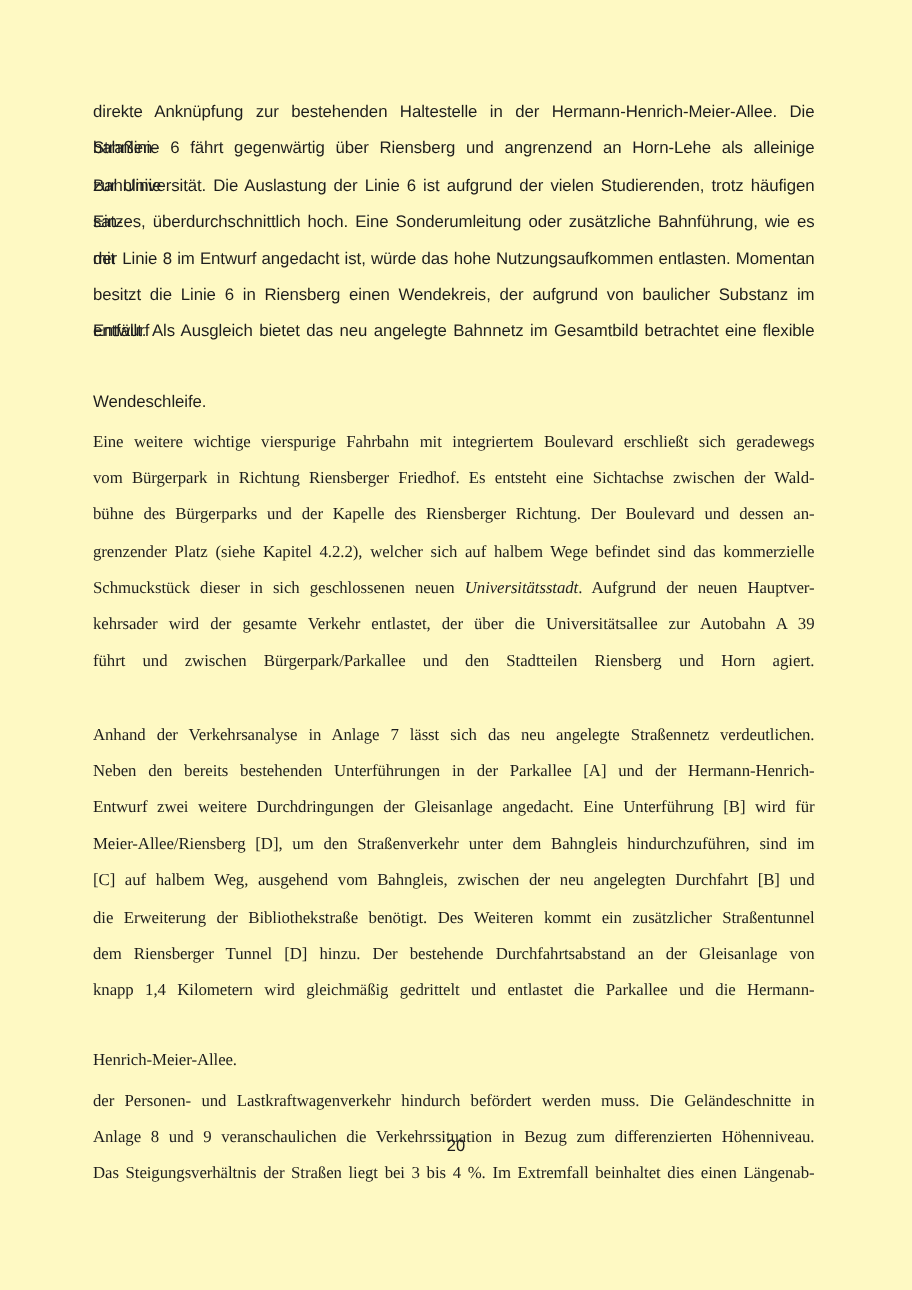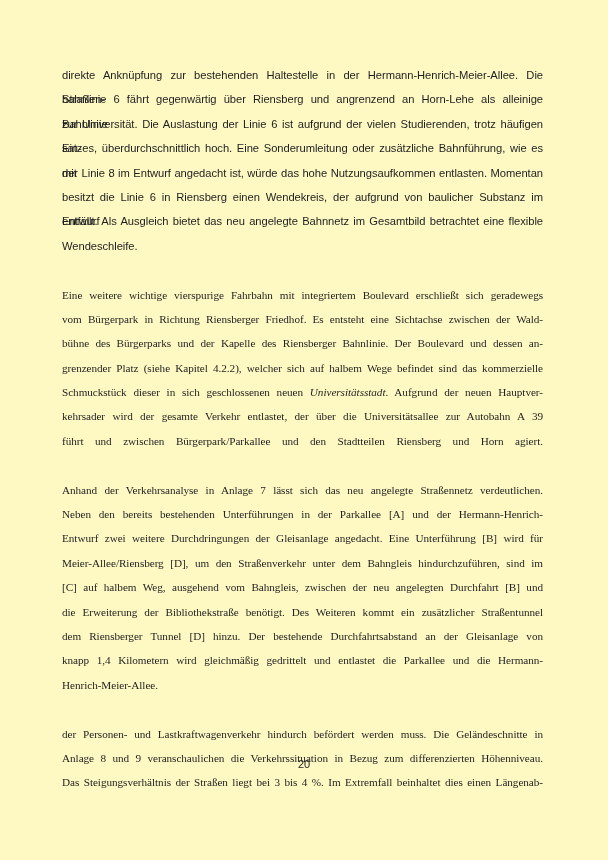--- a/index.html
+++ b/index.html
@@ -15,21 +15,21 @@
   }
   .para { margin: 0; padding: 0; }
   .para + .para { margin-top: 24.4px; font-family: Liberation Serif, serif; }
   .line {
     display: block; height: 24.4px; line-height: 24.4px;
     text-align: justify; text-align-last: justify; white-space: nowrap;
     overflow: visible;
   }
   .line.last { text-align-last: left; }
   .line .j { display: inline-block; width: 100%; text-align: justify; text-align-last: justify; white-space: normal; }
-  .line.last .j { text-align-last: left; }
+  .line.last .j { text-align-last: left; margin-top: 22px; }
   em { font-style: italic; }
   .page-number {
     position: absolute; left: 0; width: 608px; top: 758px; text-align: center;
     font-family: "Liberation Sans", sans-serif; font-size: 11px; color: #1e1e1e;
   }
 </style>
 </head>
 <body>
 
 <div class="page">
@@ -42,21 +42,21 @@
       <span class="line"><span class="j">satzes, überdurchschnittlich hoch. Eine Sonderumleitung oder zusätzliche Bahnführung, wie es mit</span></span>
       <span class="line"><span class="j">der Linie 8 im Entwurf angedacht ist, würde das hohe Nutzungsaufkommen entlasten. Momentan</span></span>
       <span class="line"><span class="j">besitzt die Linie 6 in Riensberg einen Wendekreis, der aufgrund von baulicher Substanz im Entwurf</span></span>
       <span class="line"><span class="j">entfällt. Als Ausgleich bietet das neu angelegte Bahnnetz im Gesamtbild betrachtet eine flexible</span></span>
       <span class="line last"><span class="j">Wendeschleife.</span></span>
     </div>
 
     <div class="para">
       <span class="line"><span class="j">Eine weitere wichtige vierspurige Fahrbahn mit integriertem Boulevard erschließt sich geradewegs</span></span>
       <span class="line"><span class="j">vom Bürgerpark in Richtung Riensberger Friedhof. Es entsteht eine Sichtachse zwischen der Wald-</span></span>
-      <span class="line"><span class="j">bühne des Bürgerparks und der Kapelle des Riensberger Bahnlinie. Der Boulevard und dessen an-</span></span>
+      <span class="line"><span class="j">bühne des Bürgerparks und der Kapelle des Riensberger Richtung. Der Boulevard und dessen an-</span></span>
       <span class="line"><span class="j">grenzender Platz (siehe Kapitel 4.2.2), welcher sich auf halbem Wege befindet sind das kommerzielle</span></span>
       <span class="line"><span class="j"><span>Schmuckstück dieser in sich geschlossenen neuen </span><em>Universitätsstadt</em><span>. Aufgrund der neuen Hauptver-</span></span></span>
       <span class="line"><span class="j">kehrsader wird der gesamte Verkehr entlastet, der über die Universitätsallee zur Autobahn A 39</span></span>
       <span class="line"><span class="j">führt und zwischen Bürgerpark/Parkallee und den Stadtteilen Riensberg und Horn agiert.</span></span>
     </div>
 
     <div class="para">
       <span class="line"><span class="j">Anhand der Verkehrsanalyse in Anlage 7 lässt sich das neu angelegte Straßennetz verdeutlichen.</span></span>
       <span class="line"><span class="j">Neben den bereits bestehenden Unterführungen in der Parkallee [A] und der Hermann-Henrich-</span></span>
       <span class="line"><span class="j">Entwurf zwei weitere Durchdringungen der Gleisanlage angedacht. Eine Unterführung [B] wird für</span></span>

